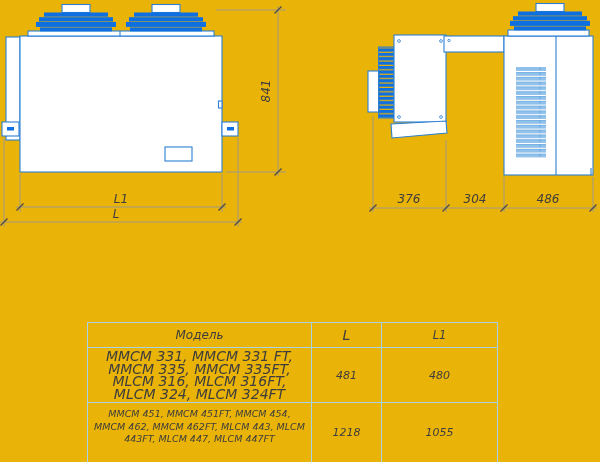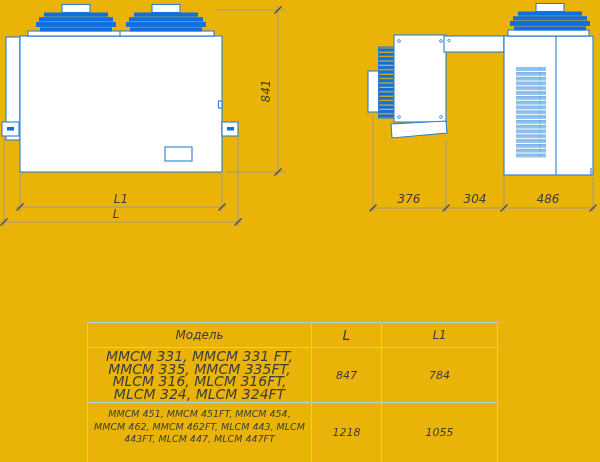--- a/index.html
+++ b/index.html
@@ -144,22 +144,22 @@
   <thead>
     <tr>
       <th class="h-model">Модель</th>
       <th class="h-l">L</th>
       <th class="h-l1">L1</th>
     </tr>
   </thead>
   <tbody>
     <tr class="r1">
       <td class="models">MMCM 331, MMCM 331 FT, MMCM 335, MMCM 335FT, MLCM 316, MLCM 316FT, MLCM 324, MLCM 324FT</td>
-      <td class="val">847</td>
-      <td class="val">784</td>
+      <td class="val">481</td>
+      <td class="val">480</td>
     </tr>
     <tr class="r2">
       <td class="models">MMCM 451, MMCM 451FT, MMCM 454, MMCM 462, MMCM 462FT, MLCM 443, MLCM 443FT, MLCM 447, MLCM 447FT</td>
       <td class="val">1218</td>
       <td class="val">1055</td>
     </tr>
   </tbody>
 </table>
 
 </div>

